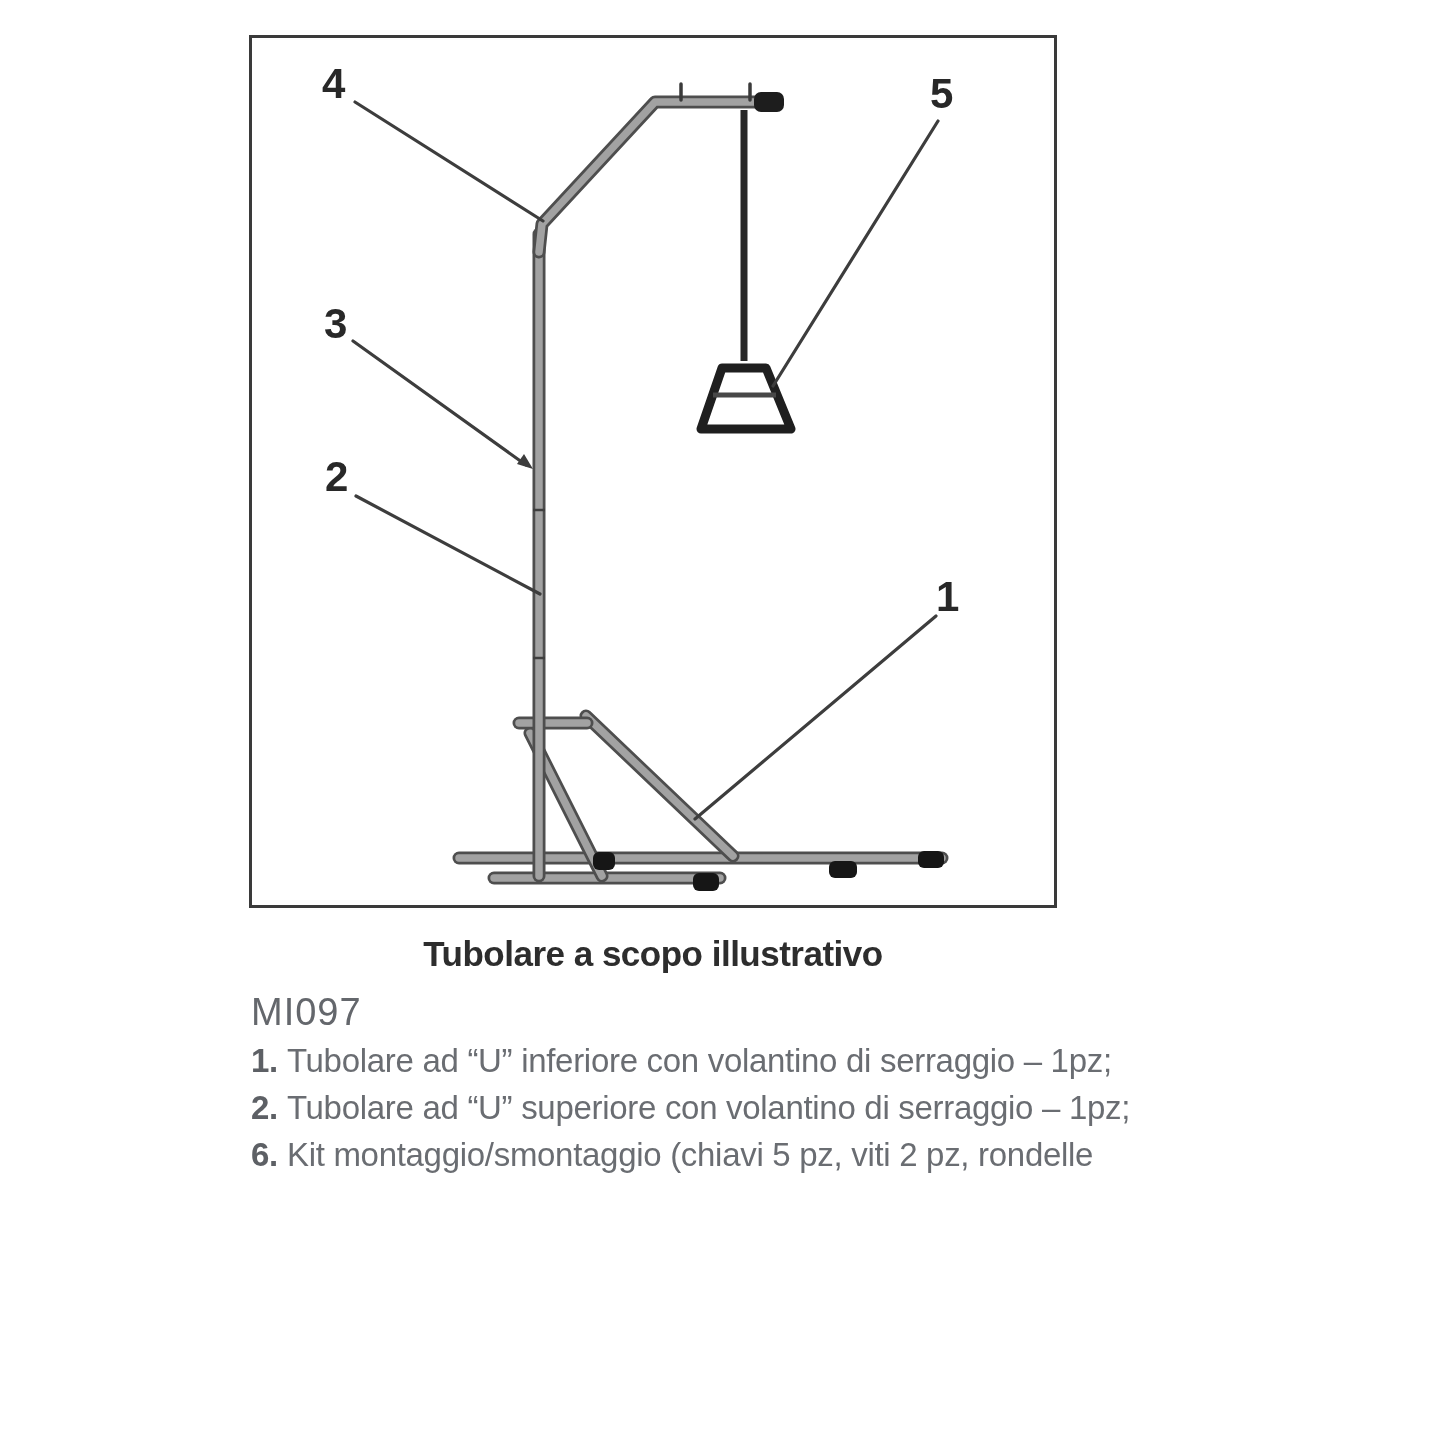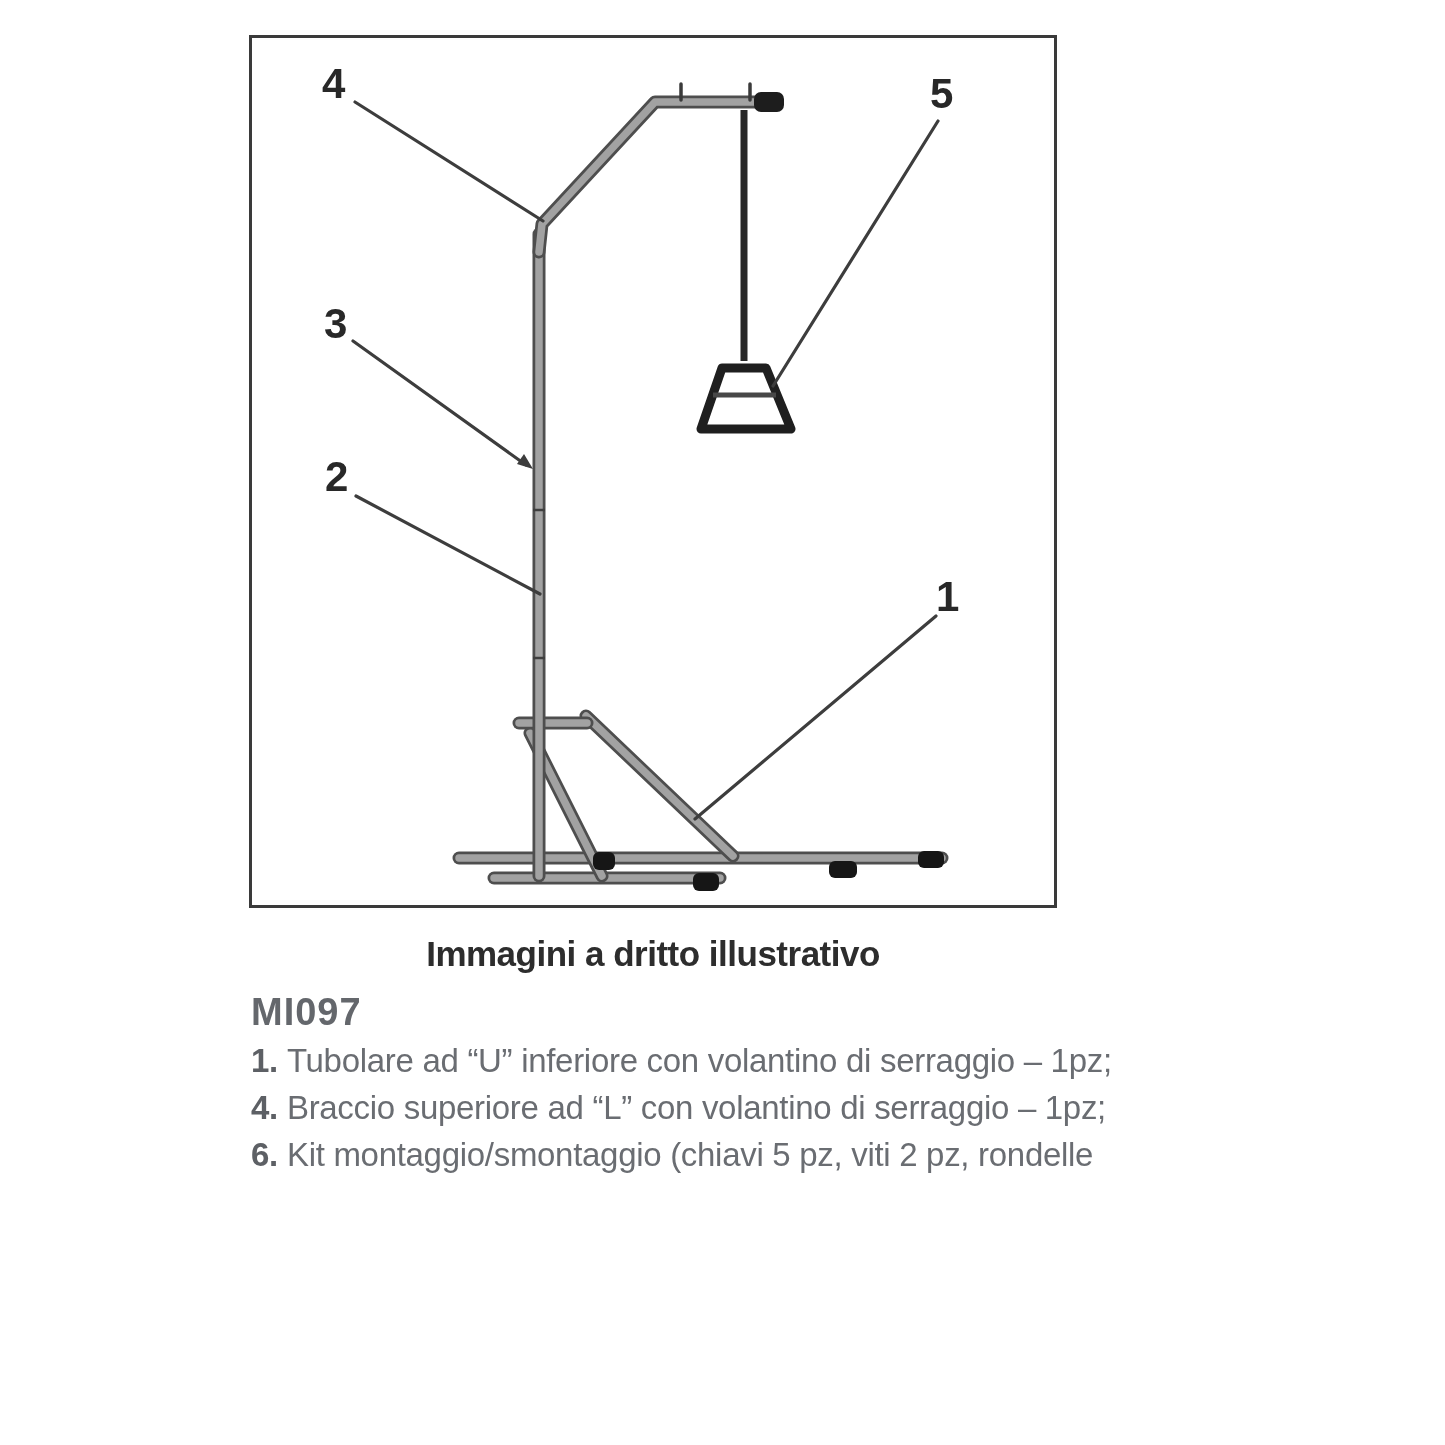--- a/index.html
+++ b/index.html
@@ -20,21 +20,21 @@
   .c3{left:72px;top:265px;}
   .c2{left:73px;top:418px;}
   .c5{left:678px;top:35px;}
   .c1{left:684px;top:538px;}
   .caption{
     position:absolute;left:249px;top:934px;width:808px;text-align:center;
     font-size:35px;font-weight:700;color:#2d2d2d;letter-spacing:-0.5px;
   }
   .product-code{
     position:absolute;left:251px;top:991px;
-    font-size:38px;font-weight:700;color:#64676c;letter-spacing:1px;
+    font-size:38px;font-weight:400;color:#64676c;letter-spacing:1px;
   }
   .parts-list{
     position:absolute;left:251px;top:1037px;width:1060px;
     font-size:33px;line-height:47px;color:#6a6d72;letter-spacing:-0.3px;
   }
   .part-line{white-space:nowrap;}
   .part-num{font-weight:700;color:#5d6065;margin-right:9px;}
   .part-text{font-weight:400;color:#6a6d72;}
   
   .tube-under{fill:none;stroke:#4e4e4e;stroke-width:13;stroke-linecap:round;stroke-linejoin:round;}
@@ -95,29 +95,29 @@
       <path class="leader" d="M 686,83 L 521,348"></path>
       <path class="leader" d="M 684,578 L 443,781"></path>
     </svg>
     <span class="callout c4">4</span>
     <span class="callout c3">3</span>
     <span class="callout c2">2</span>
     <span class="callout c5">5</span>
     <span class="callout c1">1</span>
   </div>
 
-  <div class="caption">Immagini a dritto illustrativo</div>
+  <div class="caption">Tubolare a scopo illustrativo</div>
 
   <div class="product-code">MI097</div>
 
   <div class="parts-list">
     <div class="part-line">
       <span class="part-num">1.</span><span class="part-text">Tubolare ad “U” inferiore con volantino di serraggio – 1pz;</span>
     </div>
     <div class="part-line">
-      <span class="part-num">4.</span><span class="part-text">Braccio superiore ad “L” con volantino di serraggio – 1pz;</span>
+      <span class="part-num">2.</span><span class="part-text">Tubolare ad “U” superiore con volantino di serraggio – 1pz;</span>
     </div>
     <div class="part-line">
       <span class="part-num">6.</span><span class="part-text">Kit montaggio/smontaggio (chiavi 5 pz, viti 2 pz, rondelle</span>
     </div>
   </div>
 
 </div>
 
 </body></html>

